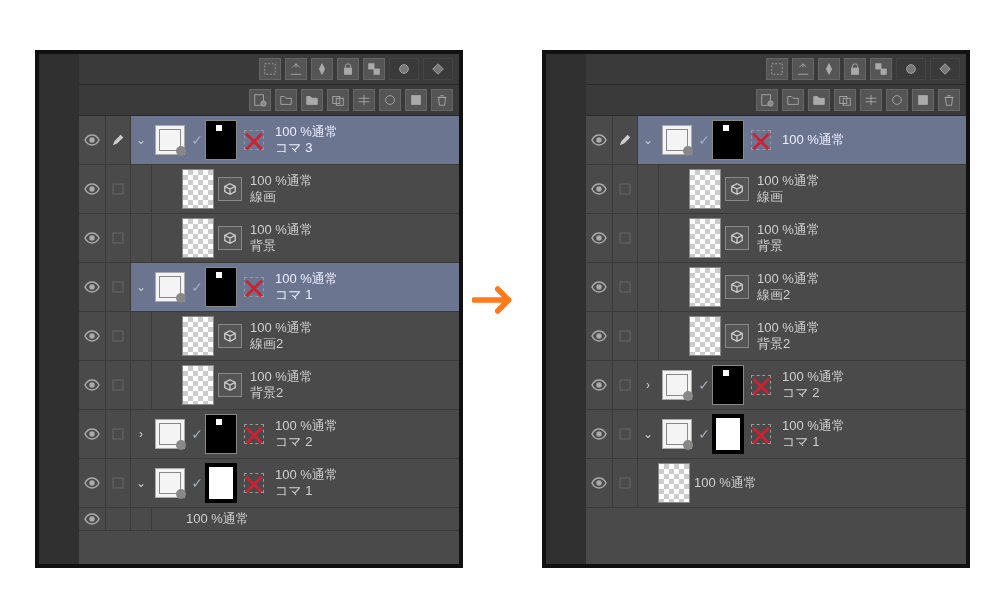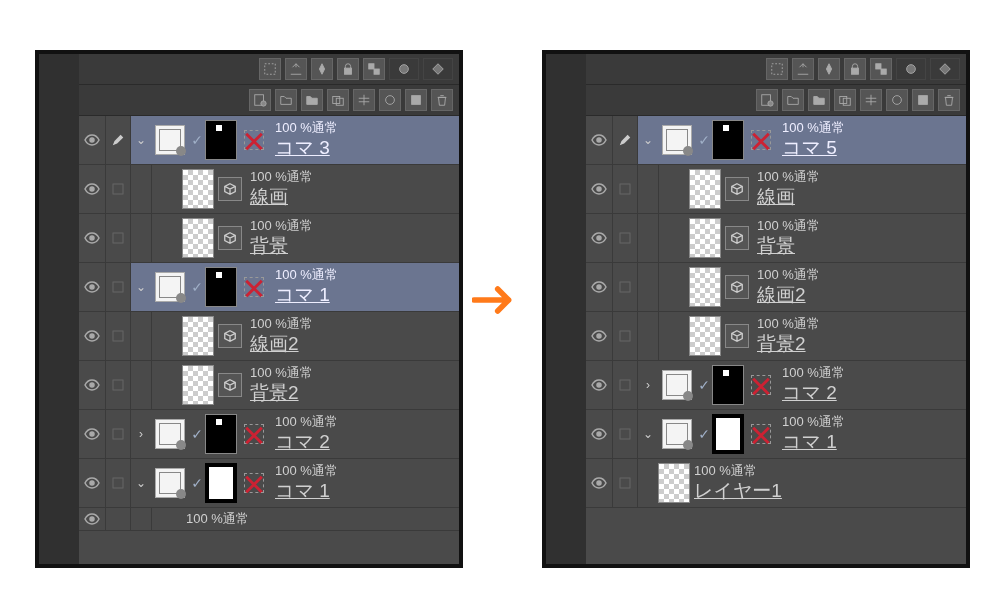--- a/index.html
+++ b/index.html
@@ -170,21 +170,21 @@
     flex:1;
     display:flex; flex-direction:column;
     justify-content:center;
     padding-left:4px;
     line-height:1.25;
     overflow:hidden;
     white-space:nowrap;
     min-width:0;
   }
   .label-col .l1 { font-size:13px; }
-  .label-col .l2 { font-size:19px;text-decoration:underline; }
+  .label-col .l2 { font-size:13px; }
 
   .type-icon {
     width:22px; height:22px;
     border:1px solid #888;
     margin:0 4px;
     display:flex; align-items:center; justify-content:center;
     flex-shrink:0;
     background:#555;
   }
   .type-icon svg { width:14px; height:14px; stroke:#ccc; fill:none; stroke-width:1.5; }
@@ -610,21 +610,20 @@
           <div class="frame-icon">
             <div class="gear"></div>
           </div>
           <div class="check-small">✓</div>
           <div class="thumb black"></div>
           <div class="mask-cross">
             <div class="sq"></div>
           </div>
           <div class="label-col">
             <div class="l1">100 %通常</div>
-            <div class="l2">コマ 5</div>
           </div>
         </div>
         <div class="layer-row">
           <div class="vis-col">
             <svg class="eye-icon" viewBox="0 0 16 12">
               <path d="M1 6s2.5-5 7-5 7 5 7 5-2.5 5-7 5-7-5-7-5z"></path>
               <circle cx="8" cy="6" r="2" fill="#aaa"></circle>
             </svg>
           </div>
           <div class="edit-col">
@@ -781,21 +780,20 @@
           </div>
           <div class="edit-col">
             <svg width="12" height="12">
               <rect x="1" y="1" width="10" height="10" fill="none" stroke="#666"></rect>
             </svg>
           </div>
           <div class="expand-col"></div>
           <div class="thumb"></div>
           <div class="label-col">
             <div class="l1">100 %通常</div>
-            <div class="l2">レイヤー1</div>
           </div>
         </div>
       </div>
   </div>
 </div>
 
 <div class="arrow">
   <svg viewBox="0 0 60 40">
       <path d="M2 20 H40 M40 20 L28 8 M40 20 L28 32" stroke="#ff7a1a" stroke-width="6" fill="none" stroke-linecap="round"></path>
     </svg>

